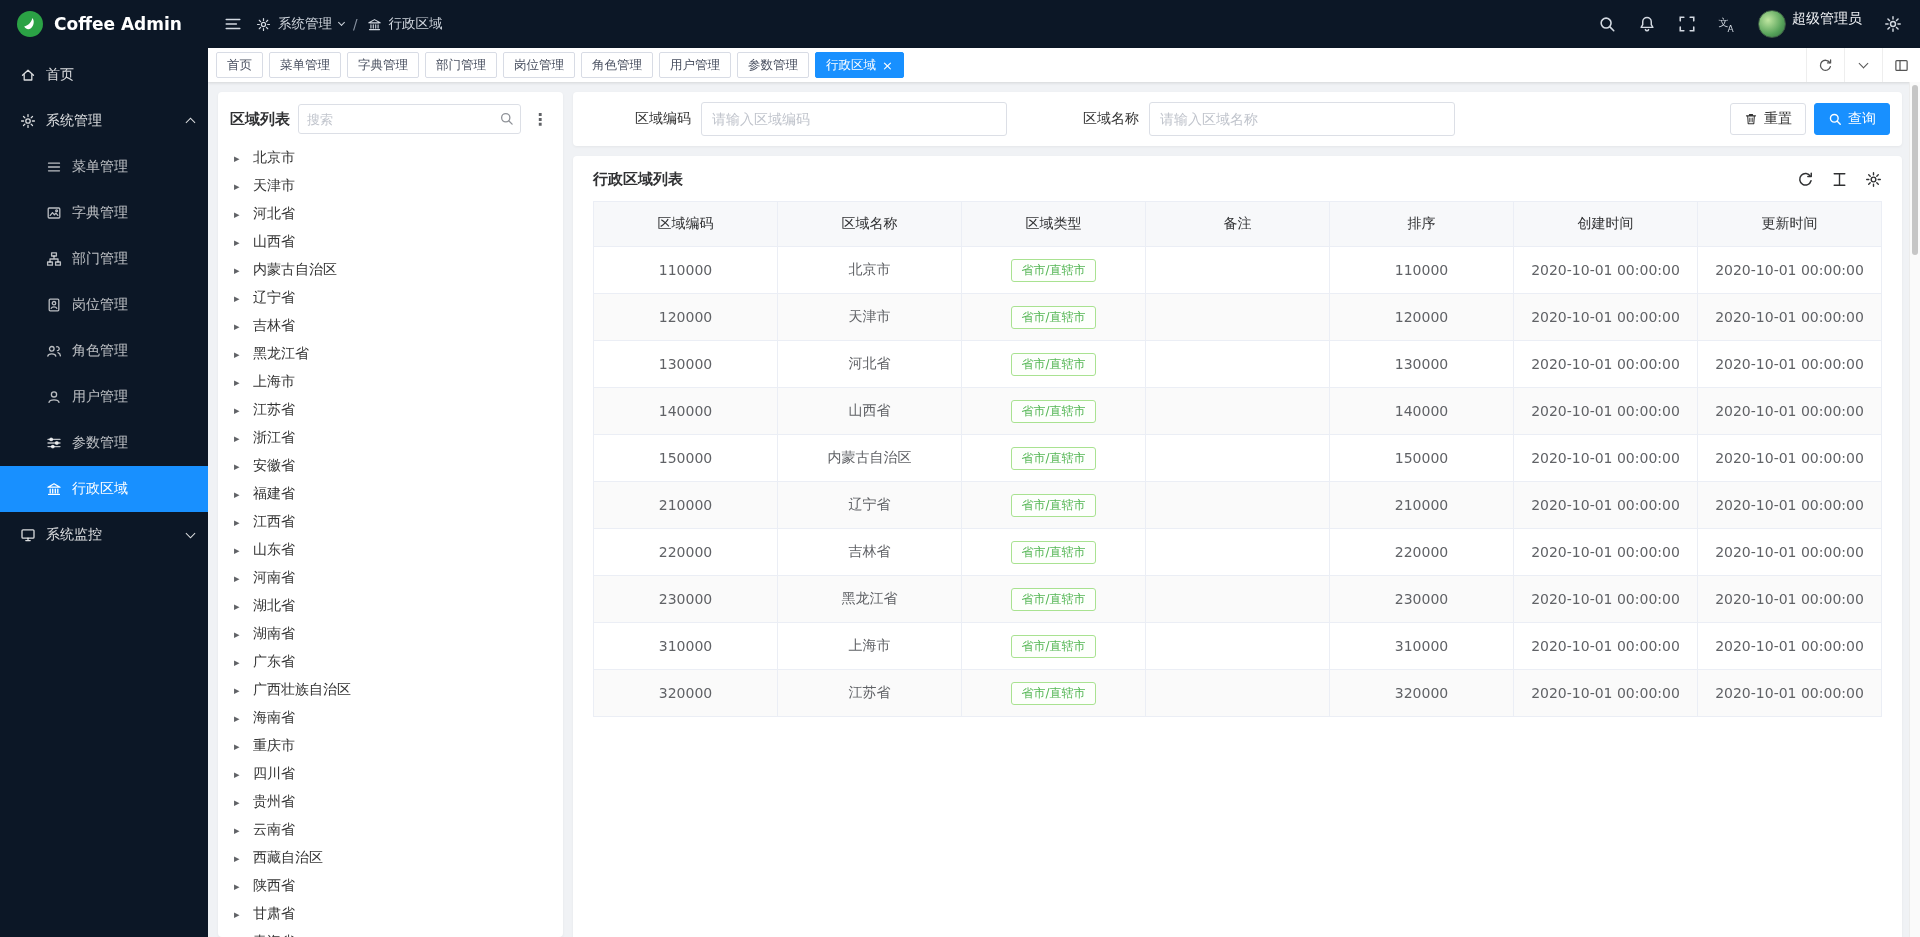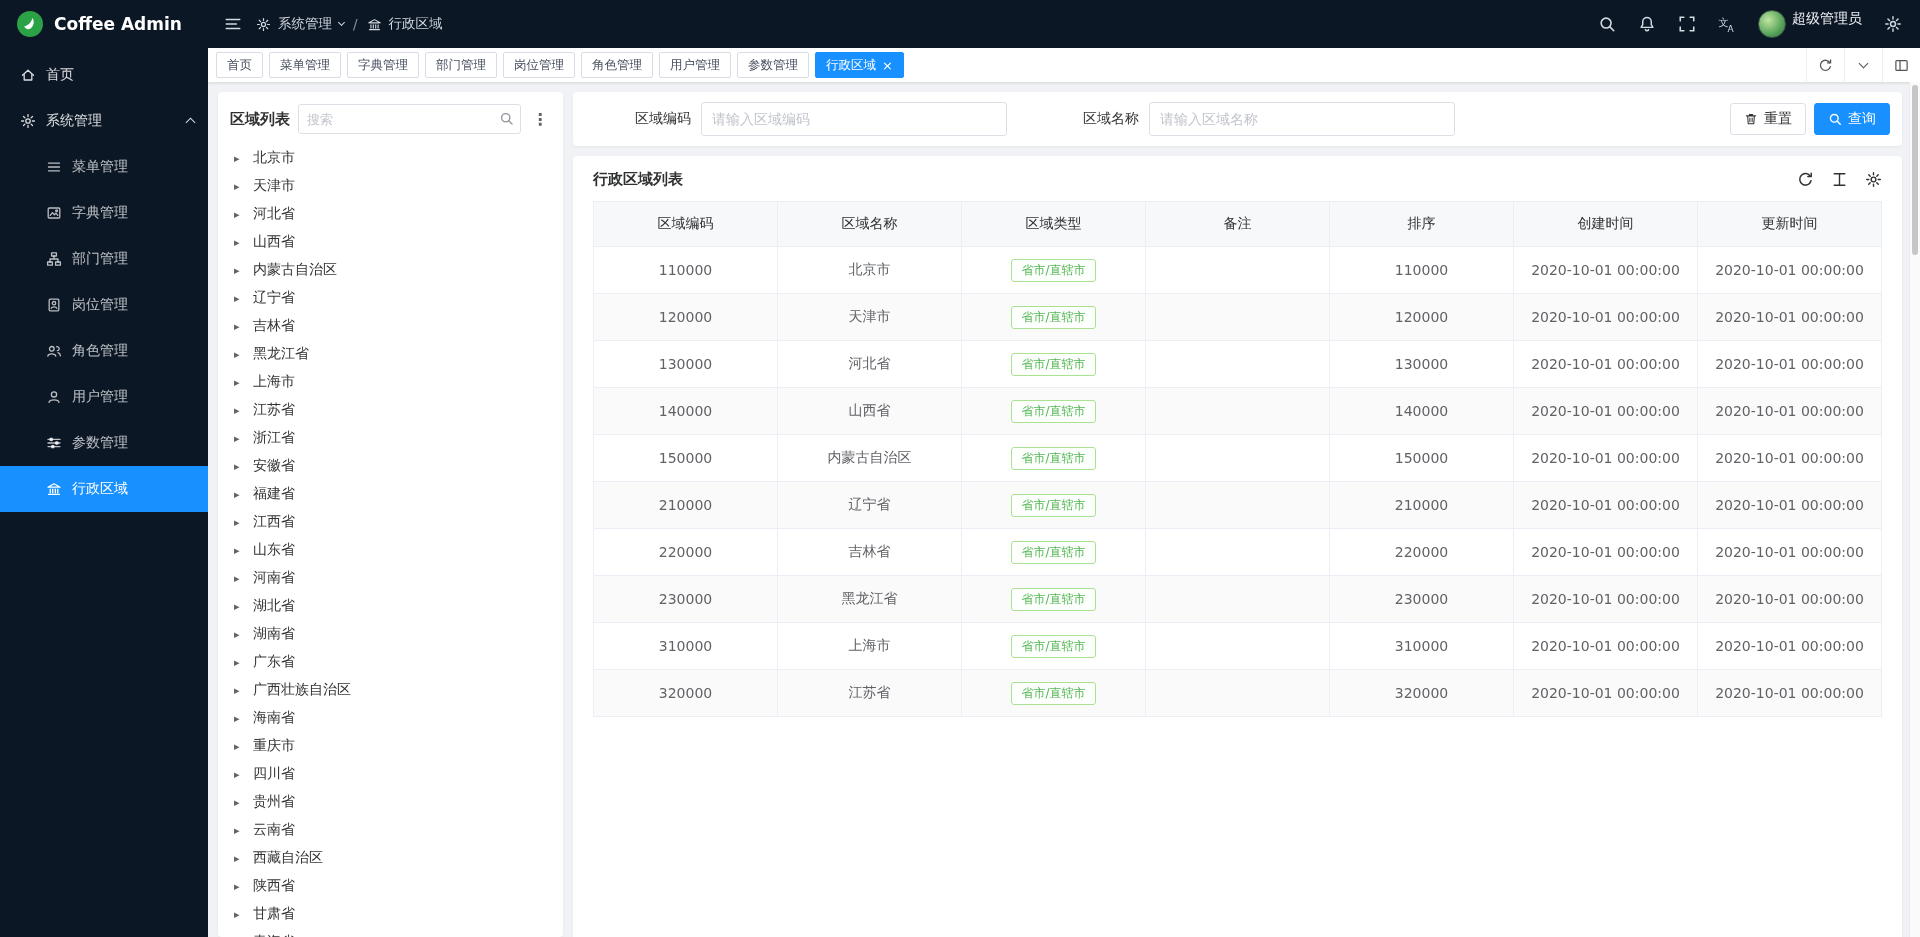--- a/index.html
+++ b/index.html
@@ -202,20 +202,30 @@
         </span>
         <span class="nlabel">参数管理</span>
       </div>
       <div class="nav-item sub active">
         <span class="nico">
           <svg viewBox="0 0 16 16" fill="none" stroke="currentColor" stroke-width="1.3" stroke-linecap="round" stroke-linejoin="round">
             <path d="M2 6.2 8 2.8l6 3.4M3.2 6.2h9.6M4.2 8.2v3.6M6.7 8.2v3.6M9.3 8.2v3.6M11.8 8.2v3.6M2.6 13.4h10.8"></path>
           </svg>
         </span>
         <span class="nlabel">行政区域</span>
+      </div>
+      <div class="nav-item">
+        <span class="nico">
+          <svg viewBox="0 0 16 16" fill="none" stroke="currentColor" stroke-width="1.3" stroke-linecap="round" stroke-linejoin="round">
+            <rect x="2" y="2.8" width="12" height="8.4" rx="1"></rect>
+            <path d="M5.8 13.6h4.4M8 11.2v2.4"></path>
+          </svg>
+        </span>
+        <span class="nlabel">系统监控</span>
+        <span class="chev down"></span>
       </div>
     </nav>
 </aside>
 
 <div class="main">
 
   <header class="topbar">
     <span class="tico">
       <svg viewBox="0 0 16 16" fill="none" stroke="currentColor" stroke-width="1.4" stroke-linecap="round">
           <path d="M2 4h12M2 8h9M2 12h12"></path>

